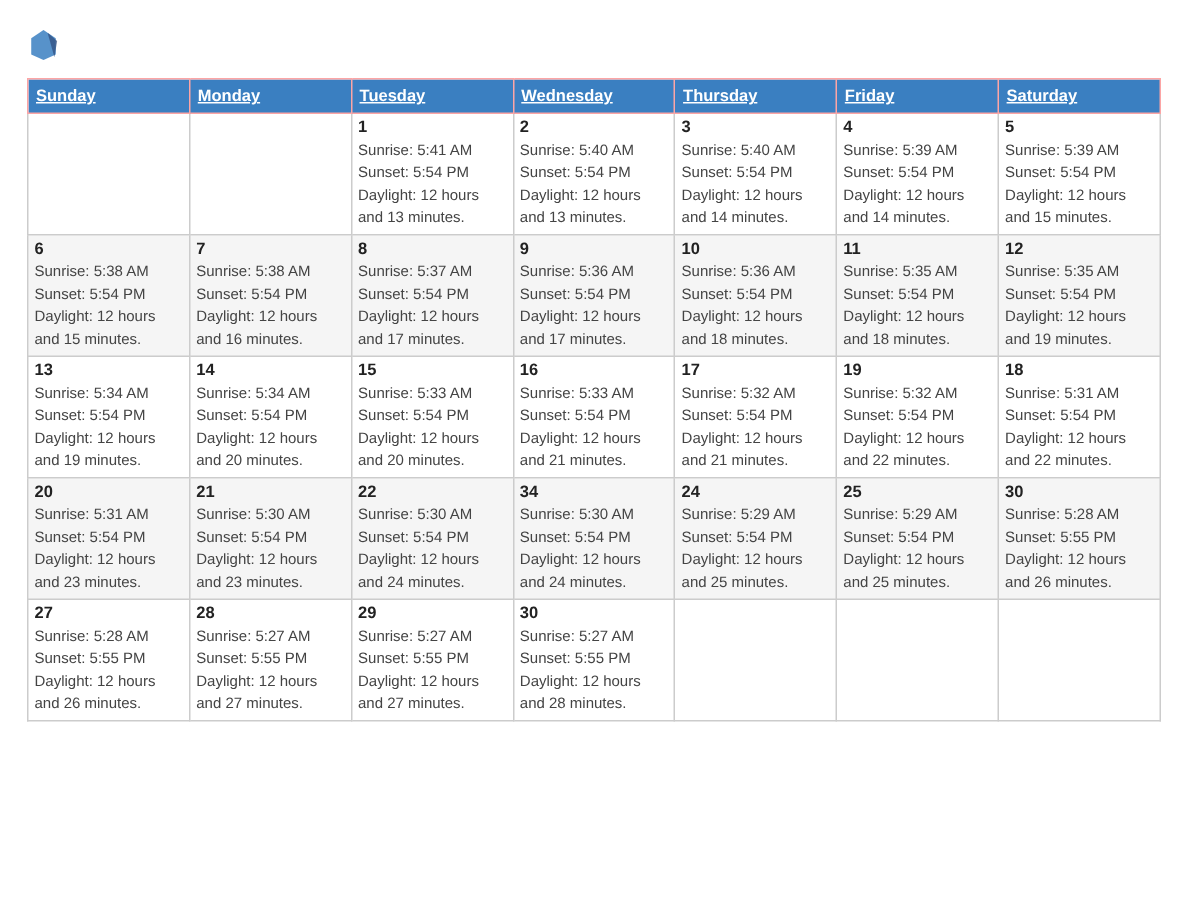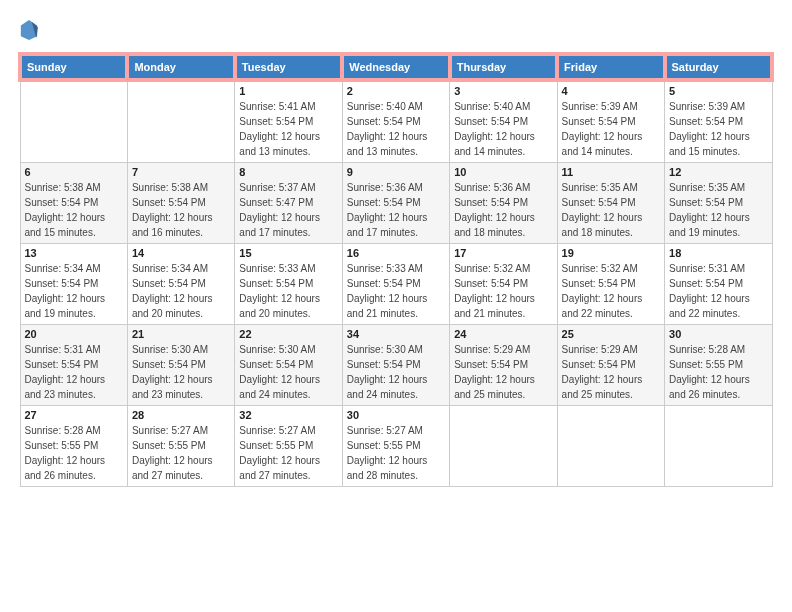--- a/index.html
+++ b/index.html
@@ -57,21 +57,22 @@
       border-collapse: collapse;
       font-size: 9.5px;
     }
     .calendar-table thead tr th {
       background: #3a7fc1;
       color: #fff;
       text-align: left;
       padding: 5px 5px;
       font-size: 11px;
       font-weight: bold;
-      border: 4px solid #fca5a5;
+      border: 1px solid #fca5a5;
+      text-decoration: underline;
     }
     .calendar-table tbody tr td {
       border: 1px solid #ccc;
       vertical-align: top;
       padding: 3px 4px;
       width: calc(100% / 7);
       height: 78px;
       background: #fff;
       color: #333;
       font-size: 9px;
@@ -176,21 +177,21 @@
           </td>
           <td>
             <span class="day-num">7</span>
             <div class="day-info" style="white-space: pre-line;">Sunrise: 5:38 AM
 Sunset: 5:54 PM
 Daylight: 12 hours and 16 minutes.</div>
           </td>
           <td>
             <span class="day-num">8</span>
             <div class="day-info" style="white-space: pre-line;">Sunrise: 5:37 AM
-Sunset: 5:47 PM
+Sunset: 5:54 PM
 Daylight: 12 hours and 17 minutes.</div>
           </td>
           <td>
             <span class="day-num">9</span>
             <div class="day-info" style="white-space: pre-line;">Sunrise: 5:36 AM
 Sunset: 5:54 PM
 Daylight: 12 hours and 17 minutes.</div>
           </td>
           <td>
             <span class="day-num">10</span>
@@ -306,21 +307,21 @@
 Sunset: 5:55 PM
 Daylight: 12 hours and 26 minutes.</div>
           </td>
           <td>
             <span class="day-num">28</span>
             <div class="day-info" style="white-space: pre-line;">Sunrise: 5:27 AM
 Sunset: 5:55 PM
 Daylight: 12 hours and 27 minutes.</div>
           </td>
           <td>
-            <span class="day-num">32</span>
+            <span class="day-num">29</span>
             <div class="day-info" style="white-space: pre-line;">Sunrise: 5:27 AM
 Sunset: 5:55 PM
 Daylight: 12 hours and 27 minutes.</div>
           </td>
           <td>
             <span class="day-num">30</span>
             <div class="day-info" style="white-space: pre-line;">Sunrise: 5:27 AM
 Sunset: 5:55 PM
 Daylight: 12 hours and 28 minutes.</div>
           </td>

